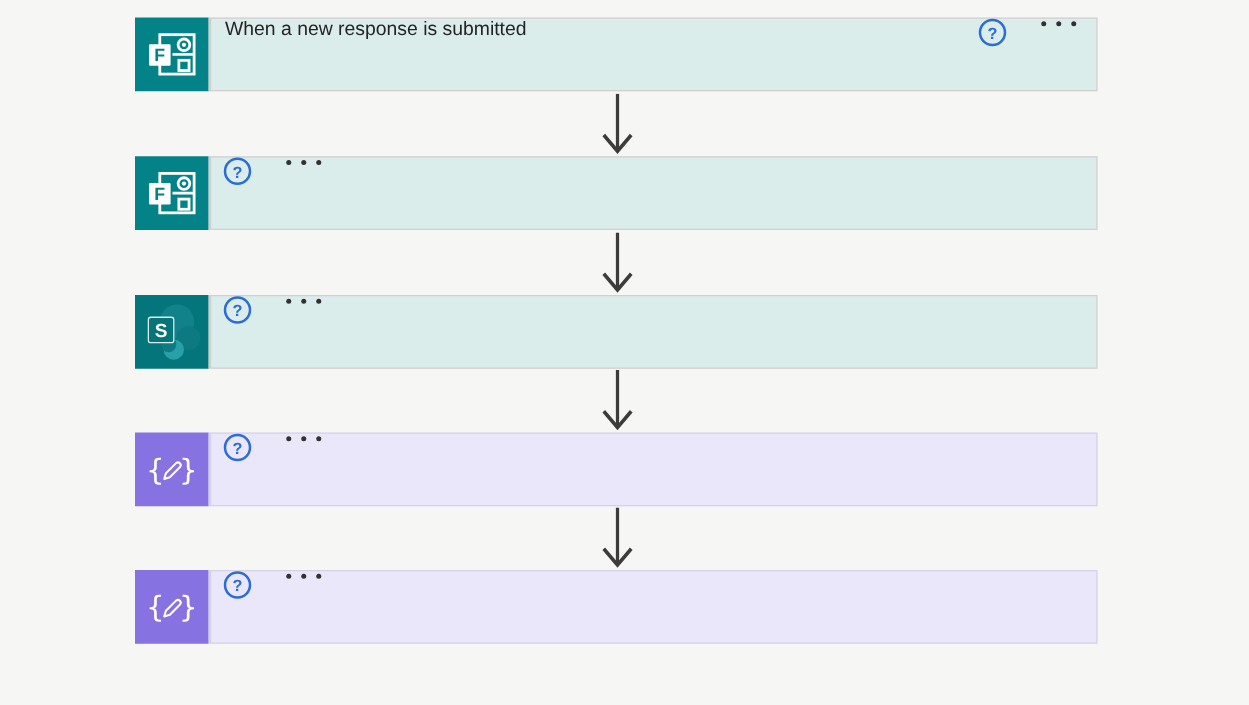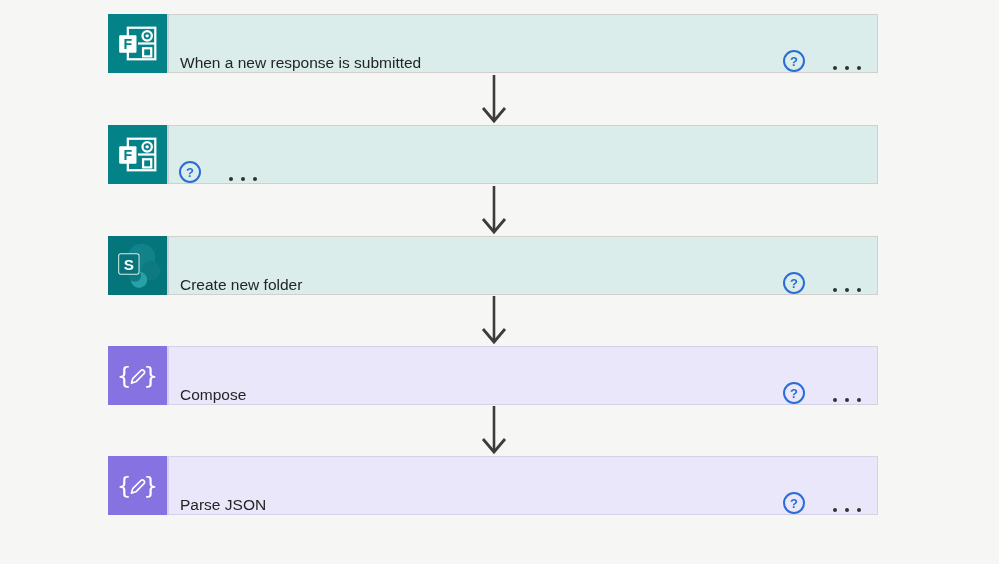--- a/index.html
+++ b/index.html
@@ -41,21 +41,21 @@
     align-items: center;
     justify-content: center;
   }
   .tile-forms      { background: #038387; }
   .tile-sharepoint { background: #04767b; }
   .tile-dataops    { background: #8672e0; }
 
   .card-body {
     flex: 1;
     display: flex;
-    align-items: flex-end;
+    align-items: flex-start;
     box-sizing: border-box;
     border: 1px solid #d2d0ce;
     border-left: 2px solid #ffffff;
     padding: 0 16px 0 10px;
   }
   .theme-teal   .card-body { background: #daedeb; border-color: #d2d0ce; }
   .theme-purple .card-body { background: #ebe7fb; border-color: #d6d2e6; }
 
   .step-label {
     flex: 1;
@@ -183,21 +183,20 @@
       <svg width="59" height="59" viewBox="0 0 58 58">
         <circle cx="33" cy="21" r="13.5" fill="#118289"></circle>
         <circle cx="42" cy="34" r="9.5" fill="#0c7a80"></circle>
         <circle cx="30.5" cy="43" r="8" fill="#27a0a8"></circle>
         <circle cx="26.5" cy="39" r="6" fill="#0d7b81"></circle>
         <rect x="10.5" y="17.5" width="20" height="20" rx="2" fill="#067479" stroke="#d8ecea" stroke-width="1"></rect>
         <text x="20.5" y="33" text-anchor="middle" font-family="Liberation Sans, sans-serif" font-size="15" font-weight="bold" fill="#ffffff">S</text>
       </svg>
     </div>
     <div class="card-body">
-      <span class="step-label">Create new folder</span>
       <button class="help-button">?</button>
       <button class="menu-button" aria-label="More options">
         <span class="dot"></span>
           <span class="dot"></span>
           <span class="dot"></span>
       </button>
     </div>
   </div>
 
   <div class="flow-arrow pos-2">
@@ -209,21 +208,20 @@
 
   <div class="step-card theme-purple pos-3">
     <div class="icon-tile tile-dataops">
       <svg width="59" height="59" viewBox="0 0 58 58">
         <text x="16" y="37" text-anchor="middle" font-family="DejaVu Sans, sans-serif" font-size="23" fill="#ffffff">{</text>
         <text x="42" y="37" text-anchor="middle" font-family="DejaVu Sans, sans-serif" font-size="23" fill="#ffffff">}</text>
         <path d="M23 36.5 l1.3 -4.4 l8 -8 a2.2 2.2 0 0 1 3.1 3.1 l-8 8 z" fill="none" stroke="#ffffff" stroke-width="1.6" stroke-linejoin="round"></path>
       </svg>
     </div>
     <div class="card-body">
-      <span class="step-label">Compose</span>
       <button class="help-button">?</button>
       <button class="menu-button" aria-label="More options">
         <span class="dot"></span>
           <span class="dot"></span>
           <span class="dot"></span>
       </button>
     </div>
   </div>
 
   <div class="flow-arrow pos-3">
@@ -235,21 +233,20 @@
 
   <div class="step-card theme-purple pos-4">
     <div class="icon-tile tile-dataops">
       <svg width="59" height="59" viewBox="0 0 58 58">
         <text x="16" y="37" text-anchor="middle" font-family="DejaVu Sans, sans-serif" font-size="23" fill="#ffffff">{</text>
         <text x="42" y="37" text-anchor="middle" font-family="DejaVu Sans, sans-serif" font-size="23" fill="#ffffff">}</text>
         <path d="M23 36.5 l1.3 -4.4 l8 -8 a2.2 2.2 0 0 1 3.1 3.1 l-8 8 z" fill="none" stroke="#ffffff" stroke-width="1.6" stroke-linejoin="round"></path>
       </svg>
     </div>
     <div class="card-body">
-      <span class="step-label">Parse JSON</span>
       <button class="help-button">?</button>
       <button class="menu-button" aria-label="More options">
         <span class="dot"></span>
           <span class="dot"></span>
           <span class="dot"></span>
       </button>
     </div>
   </div>
 
 </div>

